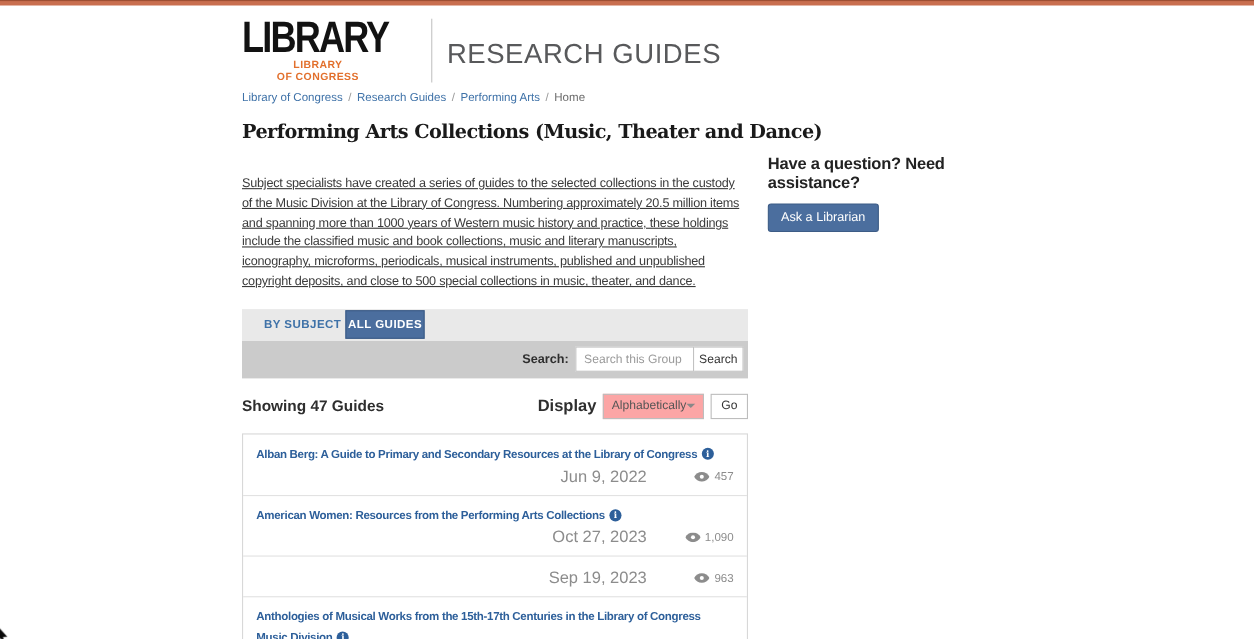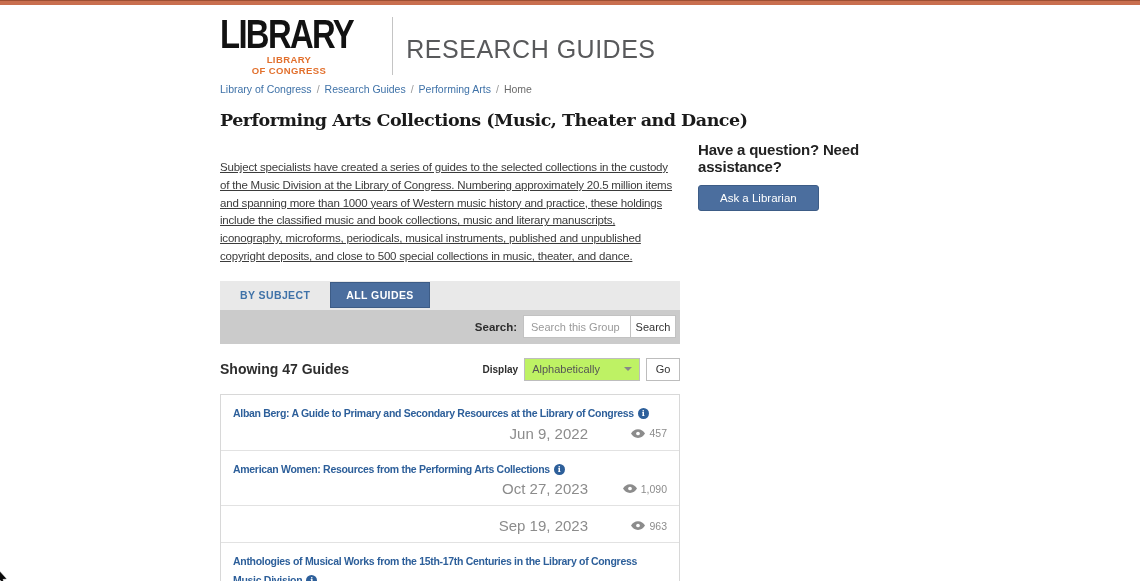--- a/index.html
+++ b/index.html
@@ -33,38 +33,38 @@
 
   h1.page-title { font-family: "DejaVu Serif", serif; font-size: 17.5px; letter-spacing: -0.5px;
     color: #1a1a1a; margin-top: 15px; white-space: nowrap; }
   .intro { font-size: 11.5px; letter-spacing: -0.2px; line-height: 1.55; margin-top: 29px; color: #3b3b3b; text-decoration: underline; }
 
   
   .tabbar { margin-top: 15px; height: 29px; background: #e9e9e9; display: flex; align-items: center; }
   .tab-link { font-size: 10.5px; font-weight: bold; color: #3f72a8; letter-spacing: 0.4px;
     margin-left: 20px; text-decoration: none; cursor: pointer; }
   .tab-active { font-size: 10.5px; font-weight: bold; color: #fff; letter-spacing: 0.4px;
-    background: #4b6e9e; border: 1px solid #3d5c86; padding: 6px 15px; margin-left: 20px;
+    background: #4b6e9e; border: 1px solid #3d5c86; padding: 6px 1px; margin-left: 4px;
     cursor: pointer; }
   .searchbar { height: 34px; background: #cbcbcb; display: flex; align-items: center;
     justify-content: flex-end; padding-right: 4px; }
   .search-label { font-size: 11.5px; font-weight: bold; color: #2e2e2e; margin-right: 6px; margin-left: 20px; }
   .search-input { width: 108px; height: 23px; border: 1px solid #c2c2c2; font-size: 11px;
     padding: 0 7px; color: #333; outline: none; font-family: "Liberation Sans", sans-serif; }
   .search-input::placeholder { color: #9a9a9a; }
   .search-btn { width: 45px; height: 23px; background: #fff; border: 1px solid #c2c2c2;
     border-left: none; font-size: 11px; color: #333; cursor: pointer;
     font-family: "Liberation Sans", sans-serif; }
 
   
   .list-header { display: flex; align-items: center; justify-content: space-between; margin-top: 14px; }
   .showing { font-size: 14px; font-weight: bold; color: #2e2e2e; }
   .display-controls { display: flex; align-items: center; gap: 6px; }
-  .display-label { font-size: 10px; font-weight: bold; color: #2e2e2e; }
-  .sort-select { display: flex; align-items: center; gap: 24px; background: #bef264;
+  .display-label { font-size: 15px; font-weight: bold; color: #2e2e2e; }
+  .sort-select { display: flex; align-items: center; gap: 0; background: #fca5a5;
     border: 1px solid #bdbdbd; height: 23px; padding: 0 7px; font-size: 11px; color: #555;
     cursor: pointer; }
   .chev { width: 0; height: 0; border-left: 4px solid transparent; border-right: 4px solid transparent;
     border-top: 4px solid #888; }
   .go-btn { height: 23px; width: 34px; background: #fff; border: 1px solid #bdbdbd;
     font-size: 11px; color: #333; cursor: pointer; font-family: "Liberation Sans", sans-serif; }
 
   
   .guides { margin-top: 13px; border: 1px solid #d8d8d8; min-height: 270px; background: #fff; }
   .guide-row { display: flex; flex-wrap: wrap; align-items: baseline;
@@ -79,21 +79,21 @@
   .guide-meta { margin-left: auto; display: flex; align-items: center; padding-top: 3px; }
   .guide-date { font-size: 15px; color: #8c8c8c; margin-right: 27px; }
   .guide-views { display: inline-flex; align-items: center; gap: 4px; min-width: 52px;
     justify-content: flex-end; font-size: 10.5px; color: #8c8c8c; }
 
   
   .sb-section { margin-bottom: 26px; }
   .sb-heading { font-size: 15px; font-weight: bold; color: #222; letter-spacing: -0.2px; }
   .sb-text { font-size: 11.5px; letter-spacing: -0.2px; line-height: 1.5; margin-top: 6px; color: #3b3b3b; }
   .blue-btn { margin-top: 10px; background: #4b6e9e; border: 1px solid #3d5c86; border-radius: 3px;
-    color: #fff; font-size: 11.5px; padding: 6px 21px; cursor: pointer;
+    color: #fff; font-size: 11.5px; padding: 6px 11px; cursor: pointer;
     font-family: "Liberation Sans", sans-serif; }
 
   .cursor { position: fixed; left: -3px; bottom: -7px; }
 </style>
 </head>
 <body>
 
 <div class="topbar"></div>
 
 <div class="page">

